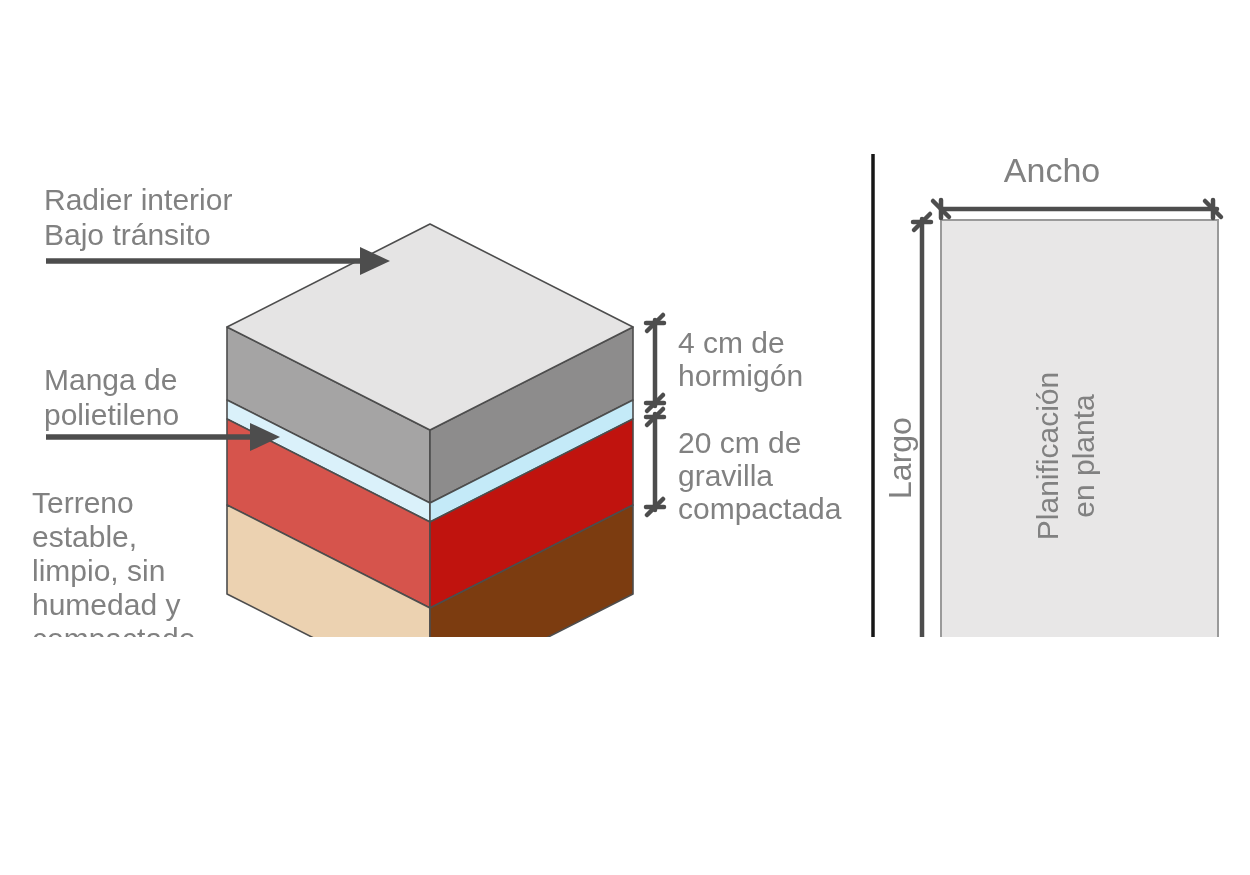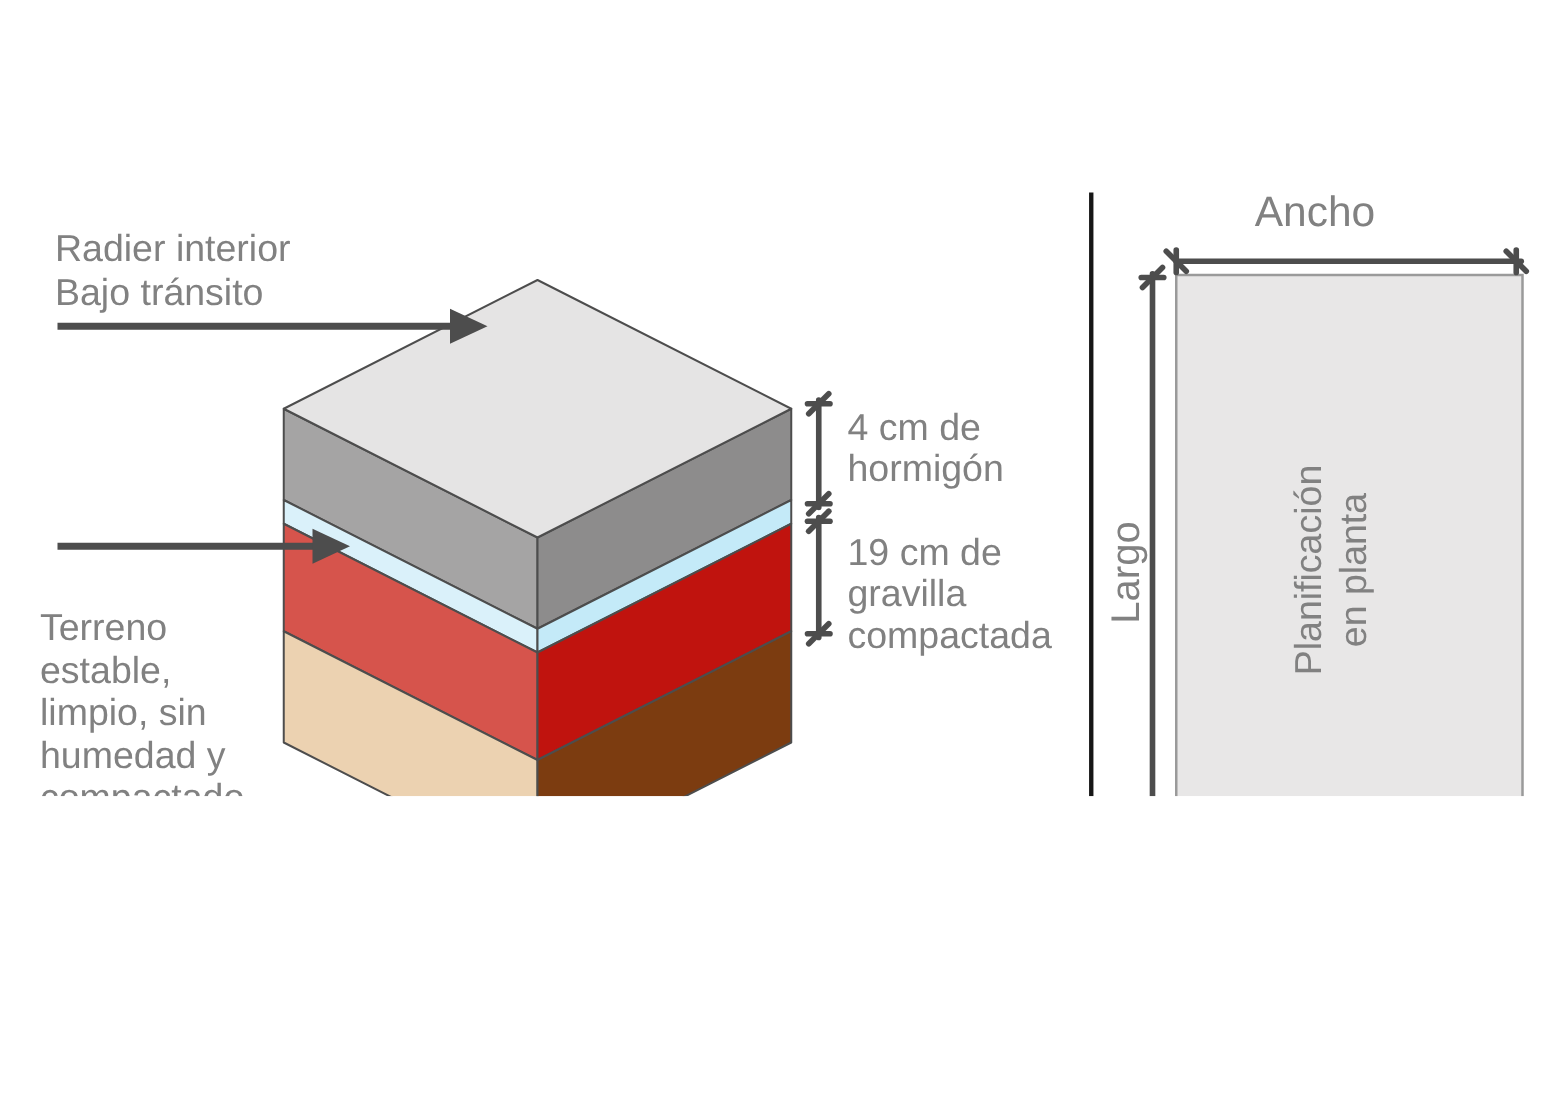--- a/index.html
+++ b/index.html
@@ -122,31 +122,33 @@
         <line x1="914" y1="230" x2="930" y2="214"></line>
         <line x1="913" y1="714" x2="931" y2="714"></line>
         <line x1="914" y1="722" x2="930" y2="706"></line>
       </g>
     </g>
   </svg>
 
   <div class="label label-radier">Radier interior
 Bajo tránsito</div>
 
+  <div class="label label-manga">Manga de
+polietileno</div>
 
   <div class="label label-terreno">Terreno
 estable,
 limpio, sin
 humedad y
 compactado</div>
 
   <div class="label label-hormigon">4 cm de
 hormigón</div>
 
-  <div class="label label-gravilla">19 cm de
+  <div class="label label-gravilla">20 cm de
 gravilla
 compactada</div>
 
   <div class="label label-ancho">Ancho</div>
 
   <div class="label label-largo">Largo</div>
 
   <div class="label label-planta">Planificación
 en planta</div>
 

